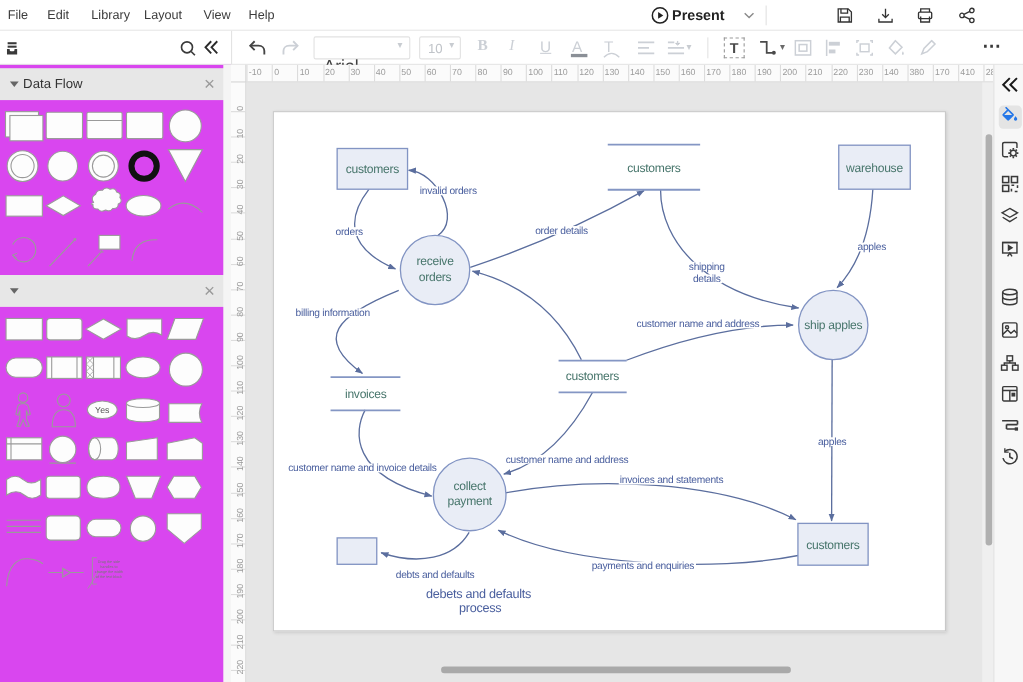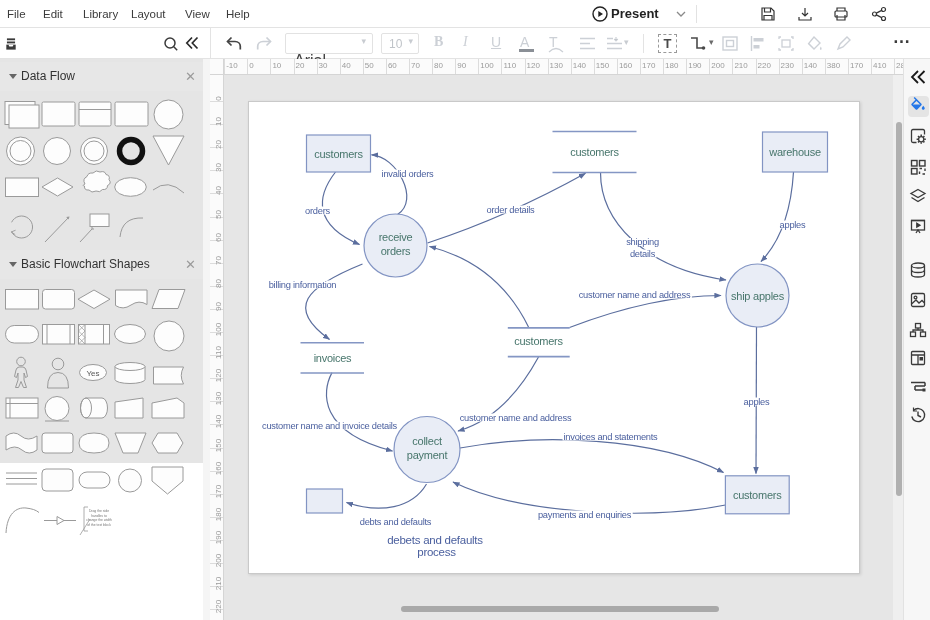--- a/index.html
+++ b/index.html
@@ -11,21 +11,21 @@
 #menubar { position:absolute; left:0; top:0; width:930px; height:28px; background:#fff; border-bottom:1px solid #e3e3e3; }
 #menubar .mi { position:absolute; top:0; height:28px; line-height:28px; font-size:11.5px; color:#3b3b3b; }
 #present { position:absolute; top:0; height:28px; line-height:28px; font-size:13px; color:#222; font-weight:bold; }
 
 
 #toolbar { position:absolute; left:0; top:28px; width:930px; height:31px; background:#fff; border-bottom:1px solid #e3e3e3; }
 #toolbar .vsep { position:absolute; top:0; width:1px; height:31px; background:#e3e3e3; }
 #sl-title { position:absolute; left:24px; top:0; height:31px; line-height:31px; font-weight:bold; font-size:11.5px; color:#222; }
 
 
-#leftpanel { position:absolute; left:0; top:59px; width:210px; height:404px; background:#e5e5e5; }
+#leftpanel { position:absolute; left:0; top:59px; width:210px; height:561px; background:#d946ef; }
 .sechead { position:relative; width:210px; height:29px; background:#e7e7e7; }
 .sechead .cap { position:absolute; left:21px; top:0; height:29px; line-height:29px; font-size:12px; color:#333; }
 .sechead .tri { position:absolute; left:9px; top:12px; width:0; height:0; border-left:4.5px solid transparent; border-right:4.5px solid transparent; border-top:5px solid #666; }
 .sechead .x { position:absolute; right:14px; top:0; height:29px; line-height:29px; color:#9a9a9a; font-size:13px; }
 
 
 #canvasarea { position:absolute; left:210px; top:59px; width:693px; height:561px; background:#e6e6e6; }
 #hruler { position:absolute; left:14px; top:0; width:679px; height:16px; background:#fbfbfb; border-bottom:1px solid #d5d5d5; overflow:hidden; }
 #vruler { position:absolute; left:0; top:0; width:14px; height:561px; background:#fbfbfb; border-right:1px solid #d5d5d5; overflow:hidden; }
 #rcorner { position:absolute; left:0; top:0; width:14px; height:16px; background:#fbfbfb; border-right:1px solid #d5d5d5; border-bottom:1px solid #d5d5d5; z-index:3;}
@@ -216,21 +216,20 @@
     <path d="M9.6,126.3 A11,11 0 1 1 9.6,135.7" fill="none"></path>
     <path d="M13.6,134.2 L9.2,136 L13.2,138.6" fill="none" stroke-width="0.9"></path>
     <path d="M43,146 L67,121" fill="none"></path>
     <path d="M67.5,120.4 l-3.4,0.6 l2.6,2.4 z" stroke="none" fill="#9a9a9a"></path>
     <path d="M78,146 L90,133 L90,130 M90,133 L92,133" fill="none"></path>
     <rect x="88" y="118" width="19" height="12.5"></rect>
     <path d="M118,141 Q120,121 141,122" fill="none"></path>
   </svg>
   <div class="sechead" style="position:absolute;top:191px">
     <div class="tri"></div>
-      <div class="cap">Basic Flowchart Shapes</div>
       <div class="x">✕</div>
   </div>
   <svg id="fcshapes" width="200" height="300" style="position:absolute;left:2px;top:225px" fill="#fdfdfd" stroke="#9a9a9a" stroke-width="1">
 
     <rect x="3.5" y="5.5" width="33" height="19.5"></rect>
     <rect x="40.5" y="5.5" width="32" height="19.5" rx="3"></rect>
     <path d="M76,15.2 L92,6 L108,15.2 L92,24.5 z"></path>
     <path d="M113.5,6 L145,6 L145,20.5 Q137,15.5 129,21 T113.5,21.5 z"></path>
     <path d="M150,24.5 L157,5.5 L183,5.5 L176,24.5 z"></path>
 

